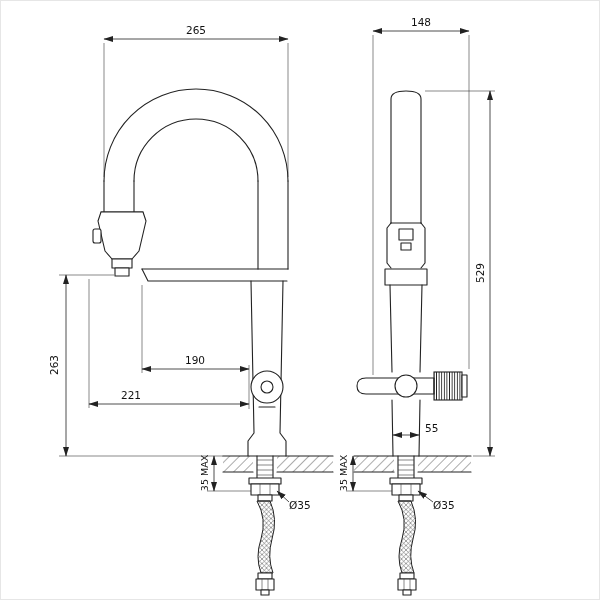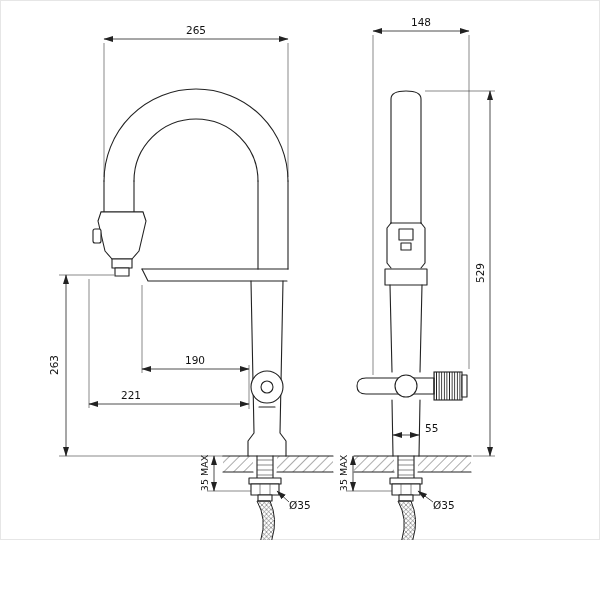--- a/index.html
+++ b/index.html
@@ -1,17 +1,17 @@
 <!DOCTYPE html>
 <html><head>
 <meta charset="utf-8">
 <style>
   html,body{margin:0;padding:0;background:#fff;}
   .canvas{
-    position:relative;width:600px;height:540px;background:#ffffff;
+    position:relative;width:600px;height:600px;background:#ffffff;
     border:1px solid #e6e6e6;box-sizing:border-box;
     font-family:"DejaVu Sans", sans-serif;
   }
   svg{position:absolute;left:0;top:0;}
   .obj{stroke:#222;stroke-width:1.1;fill:none;stroke-linejoin:round;stroke-linecap:round;}
   .obj-f{stroke:#222;stroke-width:1.1;fill:#fff;stroke-linejoin:round;}
   .thin{stroke:#3a3a3a;stroke-width:0.6;fill:none;}
   .dim-line{stroke:#222;stroke-width:0.8;fill:none;}
   .dim{font-size:10.5px;fill:#111;}
   .dim-sm{font-size:9.5px;fill:#111;}

